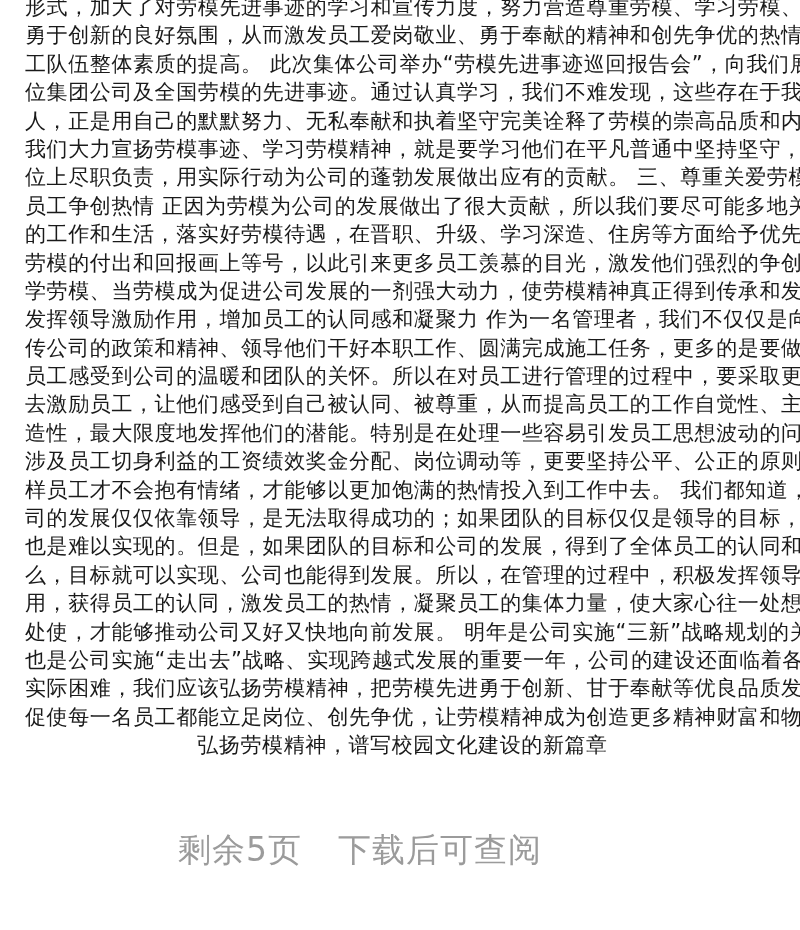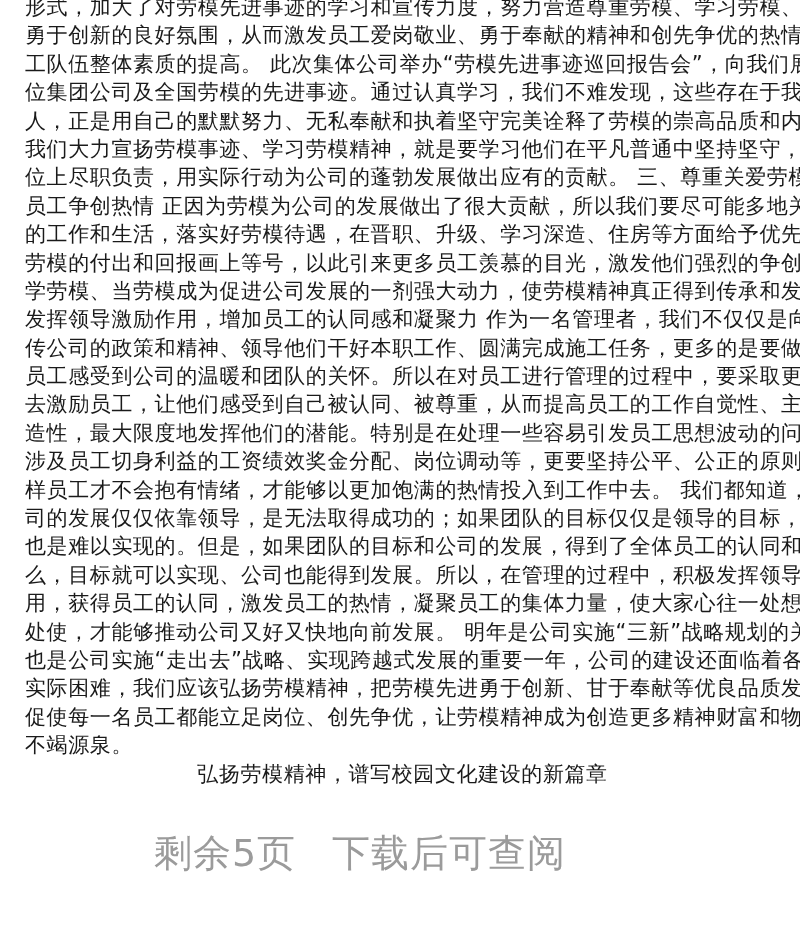--- a/index.html
+++ b/index.html
@@ -42,21 +42,21 @@
       white-space: nowrap;
       letter-spacing: 0.6px;
       text-align: center;
     }
     .remaining {
       position: absolute;
       top: 828px;
       left: 0;
       width: 720px;
       text-align: center;
-      font-size: 38px;
+      font-size: 33px;
       color: #9b9b9b;
       letter-spacing: 1px;
     }
     .remaining span {
       display: inline-block;
     }
     .remaining .gap {
       width: 36px;
     }
   </style>
@@ -83,19 +83,18 @@
   <div class="line">涉及员工切身利益的工资绩效奖金分配、岗位调动等，更要坚持公平、公正的原则，只有这</div>
   <div class="line">样员工才不会抱有情绪，才能够以更加饱满的热情投入到工作中去。 我们都知道，如果公</div>
   <div class="line">司的发展仅仅依靠领导，是无法取得成功的；如果团队的目标仅仅是领导的目标，这个目标</div>
   <div class="line">也是难以实现的。但是，如果团队的目标和公司的发展，得到了全体员工的认同和参与，那</div>
   <div class="line">么，目标就可以实现、公司也能得到发展。所以，在管理的过程中，积极发挥领导的激励作</div>
   <div class="line">用，获得员工的认同，激发员工的热情，凝聚员工的集体力量，使大家心往一处想，劲往一</div>
   <div class="line">处使，才能够推动公司又好又快地向前发展。 明年是公司实施“三新”战略规划的关键之年，</div>
   <div class="line">也是公司实施“走出去”战略、实现跨越式发展的重要一年，公司的建设还面临着各种各样的</div>
   <div class="line">实际困难，我们应该弘扬劳模精神，把劳模先进勇于创新、甘于奉献等优良品质发扬光大，</div>
   <div class="line">促使每一名员工都能立足岗位、创先争优，让劳模精神成为创造更多精神财富和物质财富的</div>
-  <div class="line last">不竭源泉。</div>
   <div class="title-line">弘扬劳模精神，谱写校园文化建设的新篇章</div>
 </div>
 
 <div class="remaining">
   <span>剩余5页</span><span class="gap"></span><span>下载后可查阅</span>
 </div>
 
 </body></html>

